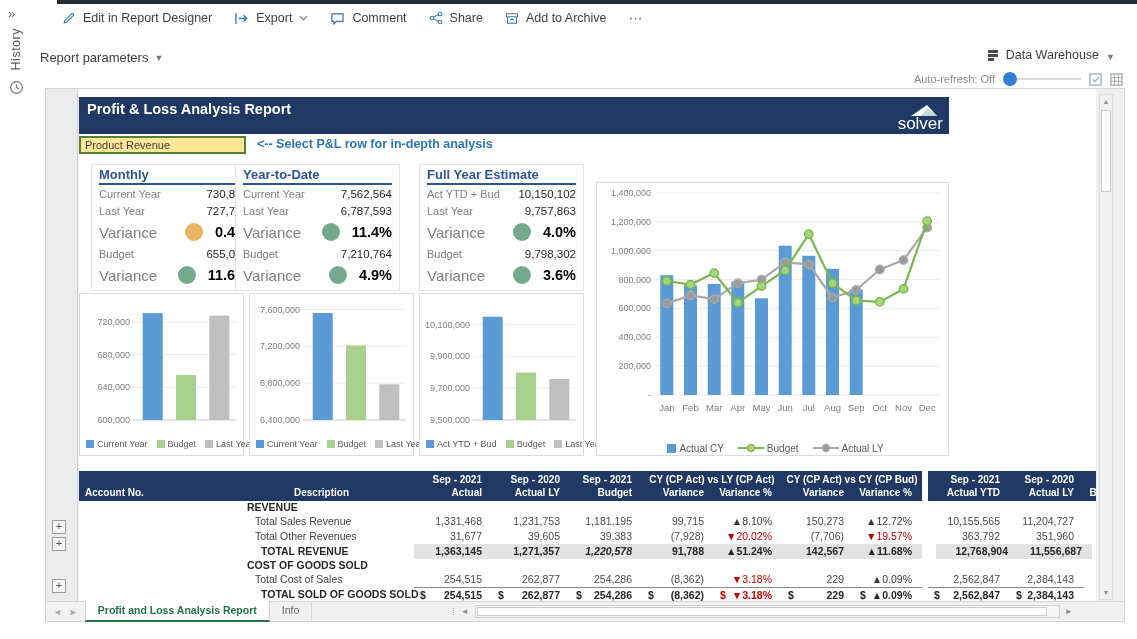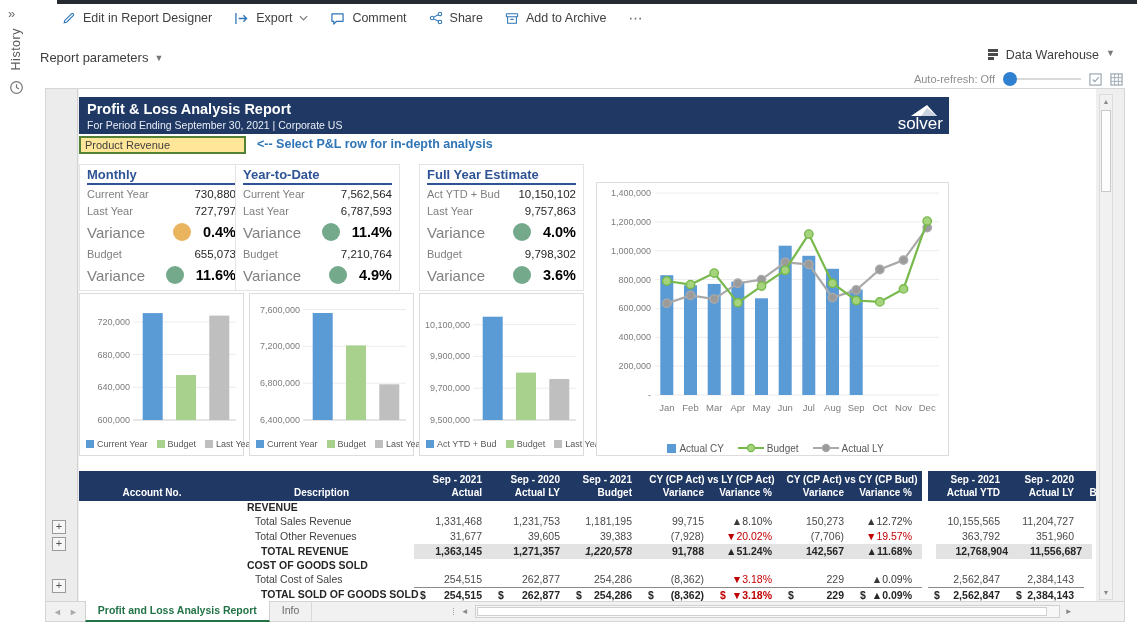--- a/index.html
+++ b/index.html
@@ -15,21 +15,21 @@
   .history svg { display:block; margin:6px auto 0; }
 
   
   .toolbar { position:absolute; left:62px; top:6px; height:24px; display:flex; align-items:center; gap:22px; }
   .tb-item { display:flex; align-items:center; gap:7px; font-size:12.5px; color:#3f3f3f; cursor:pointer; white-space:nowrap; }
   .tb-item svg { display:block; }
   .tb-more { font-size:14px; color:#666; letter-spacing:1px; cursor:pointer; }
   .caret { font-size:9px; color:#777; }
 
   .row2-left { position:absolute; left:40px; top:50px; display:flex; align-items:center; gap:6px; font-size:13px; color:#3d3d3d; cursor:pointer; }
-  .dw { position:absolute; right:22px; top:48px; display:flex; align-items:flex-start; gap:7px; font-size:12.5px; color:#3d3d3d; cursor:pointer; }
+  .dw { position:absolute; right:22px; top:48px; display:flex; align-items:flex-end; gap:7px; font-size:12.5px; color:#3d3d3d; cursor:pointer; }
   .autorefresh { position:absolute; right:14px; top:72px; display:flex; align-items:center; gap:8px; }
   .ar-label { font-size:11px; color:#8e8e8e; }
   .ar-slider { position:relative; width:78px; height:14px; cursor:pointer; }
   .ar-track { position:absolute; left:8px; right:0; top:6px; height:2px; background:#d9d9d9; }
   .ar-knob { position:absolute; left:0; top:0; width:14px; height:14px; border-radius:50%; background:#2F80D0; }
   .ar-icon { cursor:pointer; }
 
   
   .shell { position:absolute; left:45px; top:88px; width:1080px; height:517px; background:#efefef; border:1px solid #d6d6d6; overflow:hidden; }
   .gutter { position:absolute; left:0; top:0; width:32px; height:100%; background:#ececec; border-right:1px solid #d2d2d2; }
@@ -62,21 +62,21 @@
 
   .trend-title { position:absolute; left:517px; top:75px; width:353px; }
   .trend { position:absolute; left:517px; top:93px; width:353px; height:274px; background:#fff; border:1px solid #dcdcdc; }
   .trend .legend { justify-content:center; font-size:10px; height:22px; gap:14px; }
 
   
   .pl { position:absolute; left:0; top:382px; width:1060px; }
   .t-head { display:flex; }
   .h-cell { background:#203864; color:#fff; font-size:10px; font-weight:bold; height:30px; padding-top:2px; }
   .h-l1, .h-l2 { height:13px; line-height:13px; text-align:right; padding-right:10px; }
-  .h-left .h-l2 { text-align:center; padding-left:6px; }
+  .h-left .h-l2 { text-align:left; padding-left:6px; }
   .h-center .h-l2 { text-align:center; padding:0; }
   .h-group-title { height:13px; line-height:13px; text-align:center; }
   .h-subs { display:flex; }
   .h-sub { height:13px; line-height:13px; text-align:right; padding-right:10px; }
   .h-gap { background:#fff; height:30px; }
   .t-row { display:flex; align-items:stretch; }
   .c { font-size:10.5px; color:#4a4a4a; text-align:right; padding-right:10px; line-height:15px; height:15px; white-space:nowrap; }
   .c.desc { text-align:left; padding-right:0; color:#3f3f3f; }
   .row-section .c { font-weight:bold; color:#262626; height:13px; line-height:13px; }
   .row-total .c { font-weight:bold; color:#262626; }
@@ -195,34 +195,33 @@
   <div class="shell">
     <div class="gutter">
       <div class="expand-btn" style="top:431px">+</div>
       <div class="expand-btn" style="top:448px">+</div>
       <div class="expand-btn" style="top:490px">+</div>
     </div>
 
     <div class="content">
       <div class="band">
         <div class="band-title">Profit &amp; Loss Analysis Report</div>
-        <div class="band-sub">For Period Ending September 30, 2021 | Corporate US</div>
         <div class="logo">
           <svg width="26" height="11" viewBox="0 0 26 11">
               <polygon points="0,11 16,0 26,11" fill="#fff"></polygon>
               <polygon points="10,11 16,3 26,11" fill="#c9d2de"></polygon>
             </svg>
           <span>solver</span>
         </div>
       </div>
 
       <div class="param-box">Product Revenue</div>
       <div class="param-hint">&lt;-- Select P&amp;L row for in-depth analysis</div>
 
-      <section class="kpi" style="left:0">
+      <section class="kpi" style="left:12px">
         <div class="kpi-title">Monthly</div>
         <div>
             <div class="kpi-row">
               <span class="kpi-lab">Current Year</span>
               <span class="kpi-val">730,880</span>
             </div>
             <div class="kpi-row">
               <span class="kpi-lab">Last Year</span>
               <span class="kpi-val">727,797</span>
             </div>

